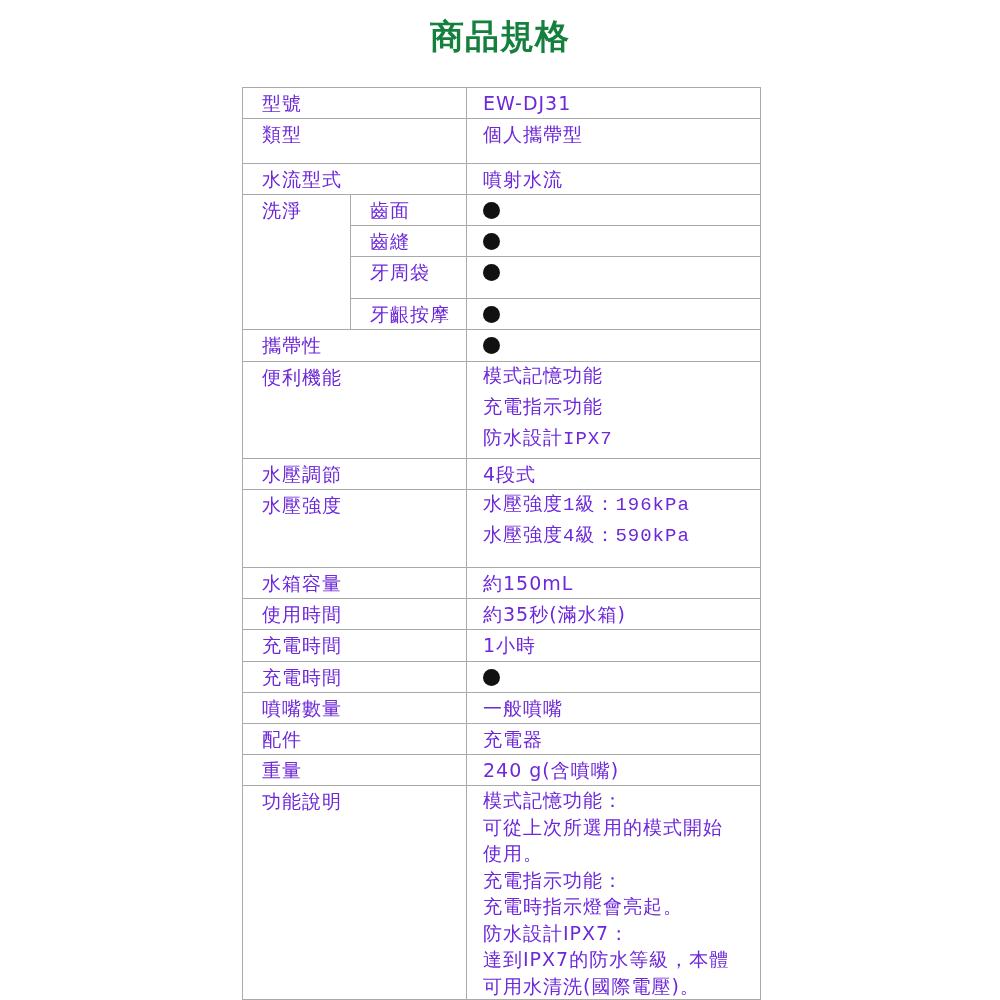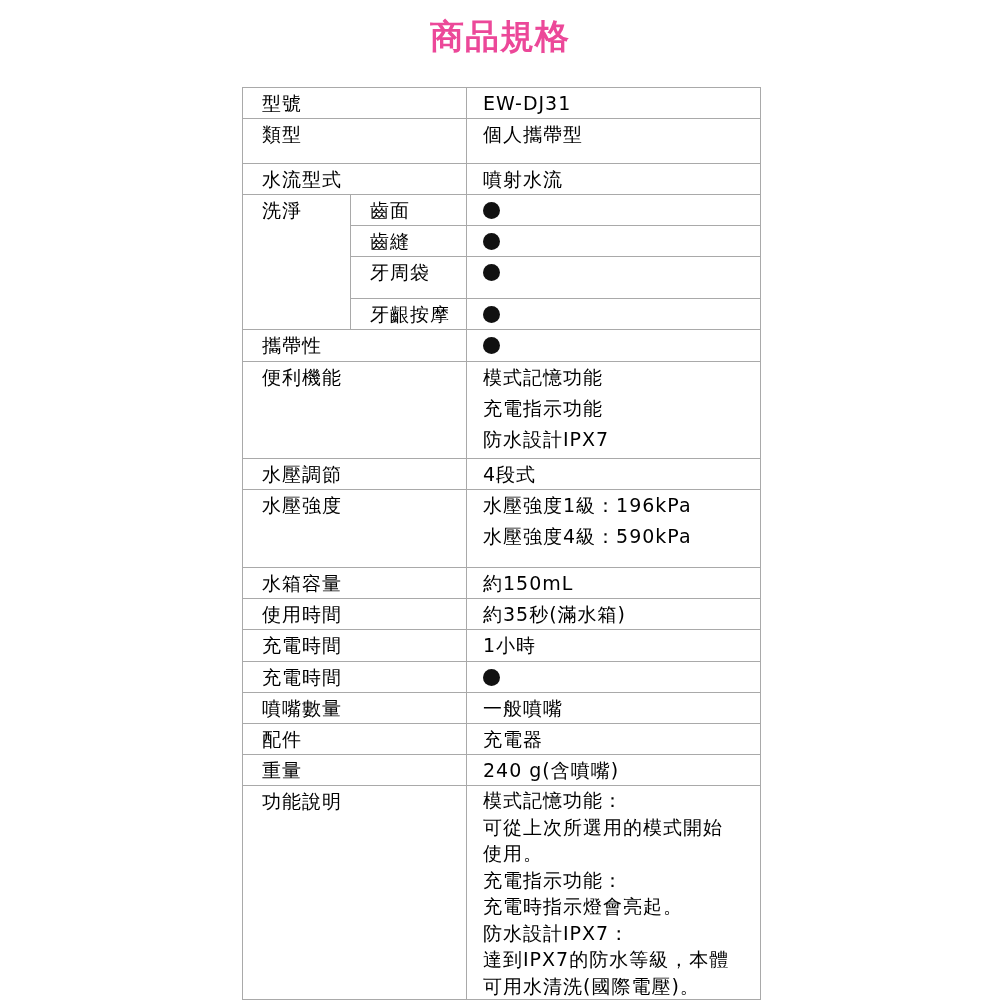--- a/index.html
+++ b/index.html
@@ -1,28 +1,28 @@
 <!DOCTYPE html>
 <html><head>
 <meta charset="utf-8">
 <style>
   html, body { margin:0; padding:0; background:#ffffff; }
   body { width:1000px; height:1000px; position:relative; overflow:hidden;
          font-family: "DejaVu Sans", "Liberation Sans", sans-serif; color:#333; }
   .title { position:absolute; top:14px; left:0; width:1000px; text-align:center;
-           font-size:34px; font-weight:bold; color:#ec4899; letter-spacing:1px; }
+           font-size:34px; font-weight:bold; color:#15803d; letter-spacing:1px; }
   table.spec { position:absolute; left:242px; top:87px; width:518px;
                border-collapse:collapse; table-layout:fixed; }
   table.spec td { border:1px solid #a9a9a9; padding:0 0 0 19px; font-size:19px;
-                  line-height:30px; vertical-align:top; color:#000000; letter-spacing:1px; }
+                  line-height:30px; vertical-align:top; color:#6d28d9; letter-spacing:1px; }
   table.spec td.val { padding-left:16px; }
   table.spec td.sub { padding-left:19px; }
   .dot { display:inline-block; width:17px; height:17px; border-radius:50%;
          background:#111; vertical-align:middle; margin-top:-3px; }
-  .multi div { line-height:31px; }
+  .multi div { line-height:31px;font-family:Liberation Mono, monospace; }
   .desc div { line-height:26.5px; }
 </style>
 </head>
 <body>
 
 <div class="title">商品規格</div>
 
 <table class="spec">
   <colgroup>
     <col style="width:108px">

